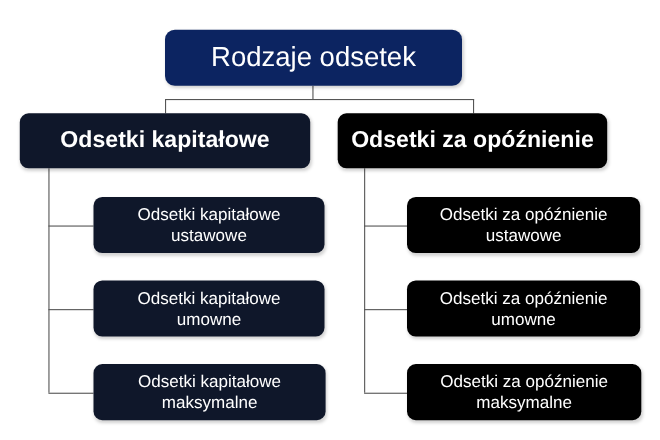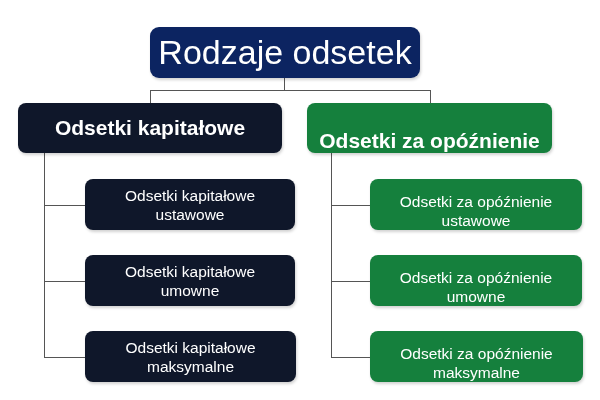--- a/index.html
+++ b/index.html
@@ -7,25 +7,25 @@
       width: 600px; height: 400px; position: relative; overflow: hidden;
       background: #ffffff;
       font-family: "Liberation Sans", "DejaVu Sans", sans-serif;
     }
     .box {
       position: absolute; box-sizing: border-box;
       display: flex; align-items: center; justify-content: center;
       text-align: center; color: #ffffff; border-radius: 8px;
       box-shadow: 1px 2px 3px rgba(0,0,0,0.18);
     }
-    .root { background: #0c2461; font-size: 34px; border-radius: 9px; }
+    .root { background: #0c2461; font-size: 25px; border-radius: 9px; }
     .l2 { font-size: 21px; font-weight: bold; }
     .child { font-size: 15.5px; line-height: 19px; padding: 0 6px; }
     .slate { background: #0f172a; }
-    .orange { background: #15803d; align-items: flex-end; }
+    .orange { background: #000000; }
     .line { position: absolute; background: #555555; }
   </style>
 </head>
 <body>
 
 <div class="line" style="left:284px;top:78px;width:1px;height:12px;"></div>
 <div class="line" style="left:150px;top:90px;width:281px;height:1px;"></div>
 <div class="line" style="left:150px;top:90px;width:1px;height:13px;"></div>
 <div class="line" style="left:430px;top:90px;width:1px;height:13px;"></div>
 

